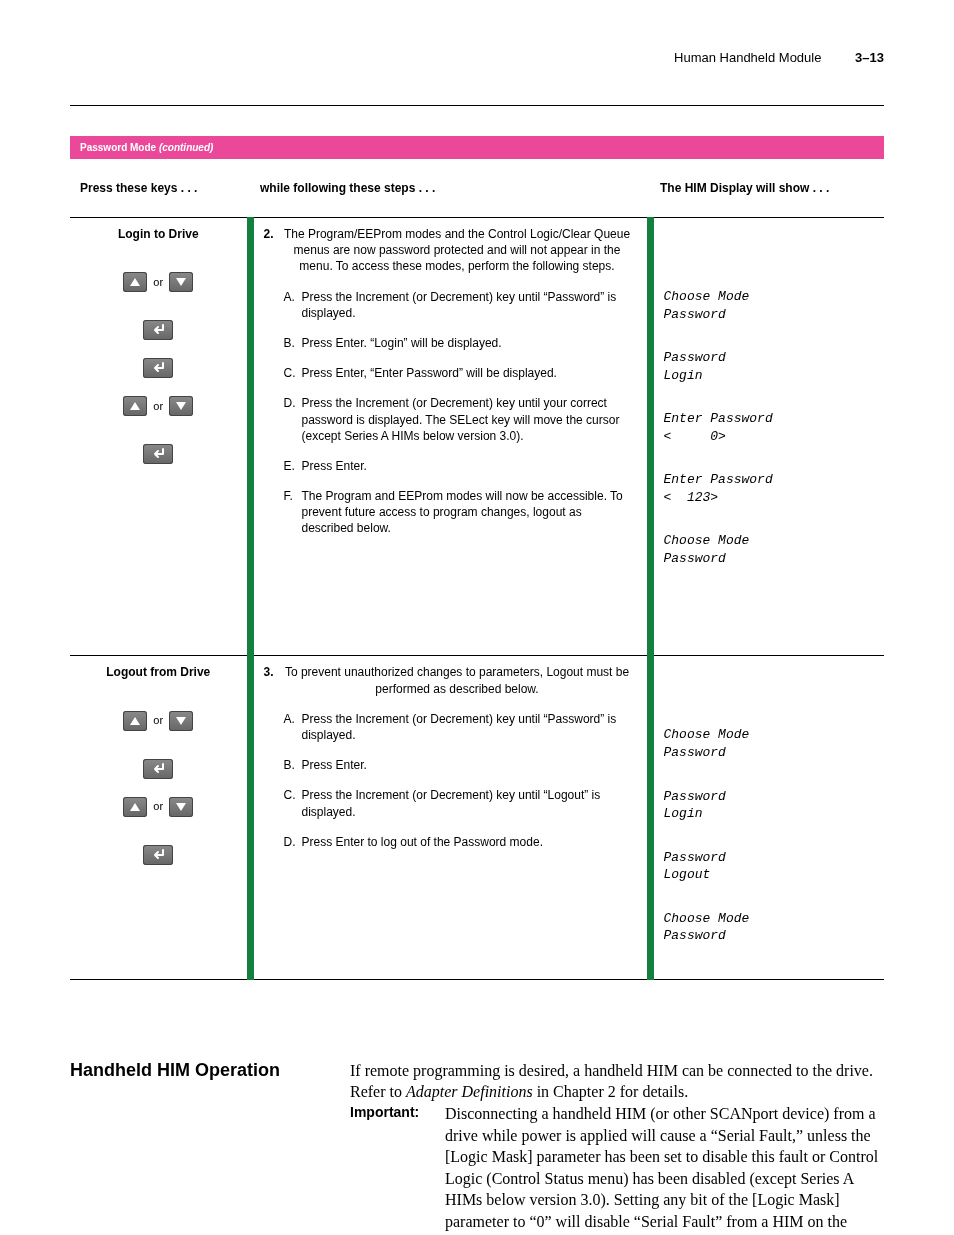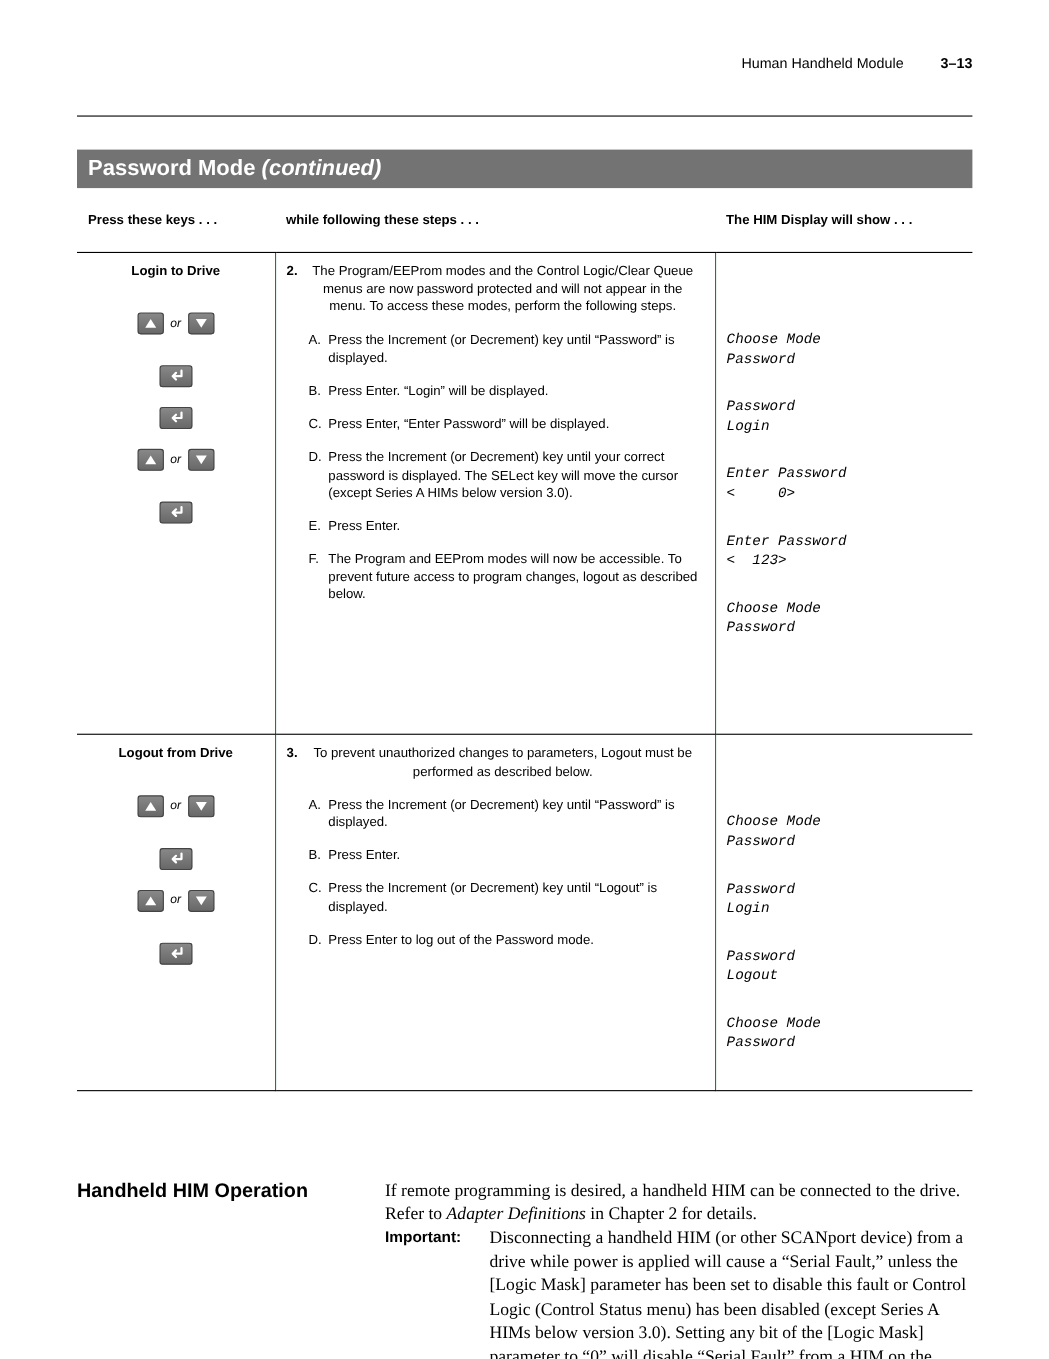--- a/index.html
+++ b/index.html
@@ -22,48 +22,48 @@
 
   table.main {
     width: 100%;
     border-collapse: collapse;
     table-layout: fixed;
   }
   table.main col.c1 { width: 180px; }
   table.main col.c2 { width: 400px; }
   table.main col.c3 { width: auto; }
   .title-row td {
-    background: #737373;
+    background: #ec4899;
     color: #fff;
     font-weight: bold;
     padding: 6px 10px;
-    font-size: 20px;
+    font-size: 10px;
   }
   .title-row td em { font-style: italic; font-weight: bold; }
   .head-row td {
     font-weight: bold;
     padding: 22px 10px;
     border-bottom: 1px solid #000;
     font-size: 12px;
     vertical-align: bottom;
   }
   td.cell {
     border-bottom: 1px solid #000;
-    border-right: 1px solid #15803d;
+    border-right: 7px solid #15803d;
     padding: 8px 10px;
     vertical-align: top;
     font-size: 12px;
     line-height: 1.35;
   }
   td.cell.last { border-right: none; }
   .row-title { font-weight: bold; text-align: center; margin-bottom: 30px; }
 
   .key-row { display: flex; align-items: center; justify-content: center; gap: 6px; margin: 12px 0 28px 0; }
   .key-row.single { margin: 4px 0 18px 0; }
-  .or-txt { font-style: italic; font-size: 11px; text-align: right; }
+  .or-txt { font-size: 11px; text-align: right; }
 
   .keycap {
     width: 24px; height: 20px; border-radius: 3px;
     background: linear-gradient(#8a8a8a,#666);
     display: flex; align-items: center; justify-content: center;
     position: relative;
     box-shadow: inset 0 0 0 1px #444;
   }
 
   .step-num { display:inline-block; width:18px; font-weight:bold; vertical-align:top;}

